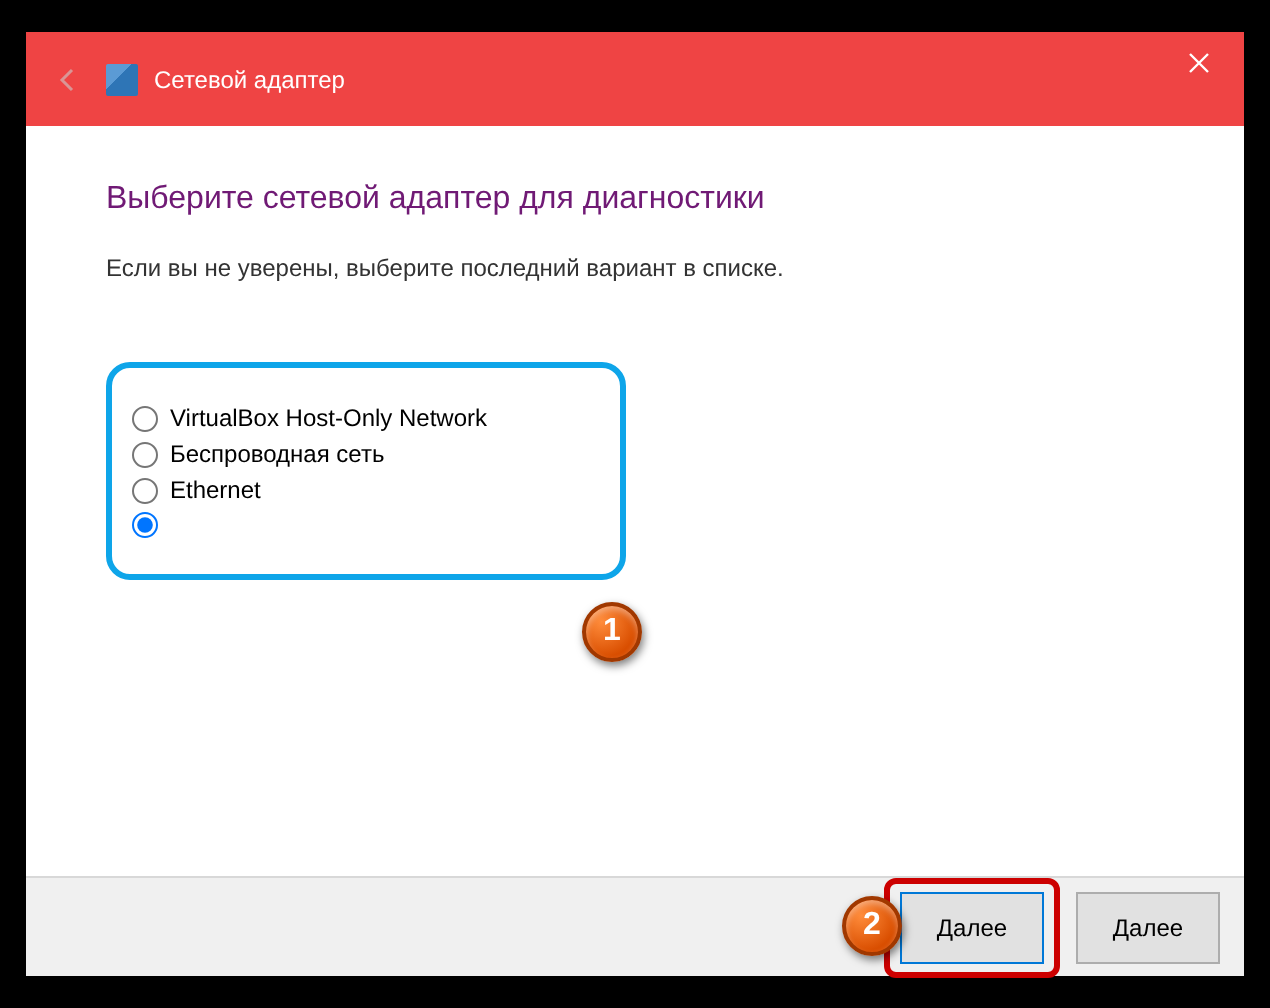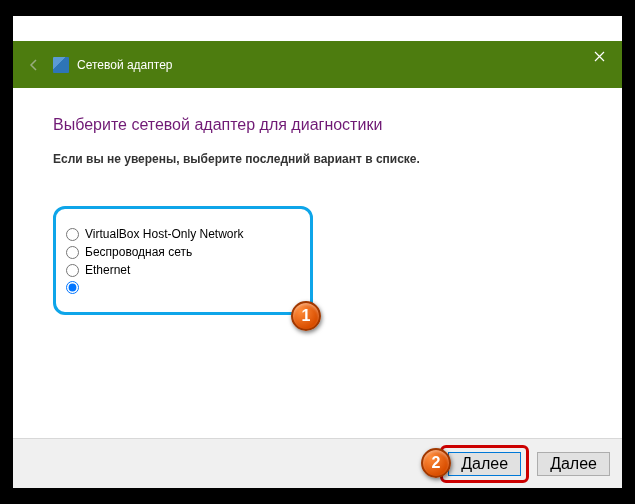--- a/index.html
+++ b/index.html
@@ -15,27 +15,26 @@
       position: absolute;
       left: 13px;
       top: 16px;
       width: 609px;
       height: 472px;
       background: #fff;
       box-shadow: 0 2px 10px rgba(0,0,0,0.5);
     }
     .titlebar {
       height: 47px;
-      background: #4d7c0f;
+      background: #ef4444;
       display: flex;
       align-items: center;
       padding: 0 12px;
       color: #fff;
       position: relative;
-      margin-top: 25px;
     }
     .back-arrow {
       width: 18px;
       height: 18px;
       margin-right: 10px;
       opacity: 0.6;
       display: flex;
       align-items: center;
       justify-content: center;
     }
@@ -71,21 +70,20 @@
     .heading {
       color: #701a75;
       font-size: 16px;
       font-weight: 400;
       margin-bottom: 18px;
     }
     .subtext {
       font-size: 12px;
       color: #333;
       margin-bottom: 40px;
-      font-weight: bold;
     }
     .options {
       border: 3px solid #0ea5e9;
       border-radius: 12px;
       padding: 14px 12px 14px 10px;
       width: 260px;
       position: relative;
     }
     .radio-row {
       display: flex;
@@ -131,24 +129,24 @@
       background: #f0f0f0;
       border-top: 1px solid #d8d8d8;
       display: flex;
       align-items: center;
       justify-content: flex-end;
       padding-right: 12px;
       gap: 8px;
     }
     .btn {
       min-width: 72px;
-      height: 24px;
+      height: 36px;
       background: #e1e1e1;
       border: 1px solid #adadad;
-      font-size: 16px;
+      font-size: 12px;
       cursor: pointer;
       padding: 0 12px;
     }
     .btn-wrap-highlight {
       border: 3px solid #cc0000;
       border-radius: 6px;
       padding: 4px 5px;
       display: inline-flex;
     }
     .btn-primary {

